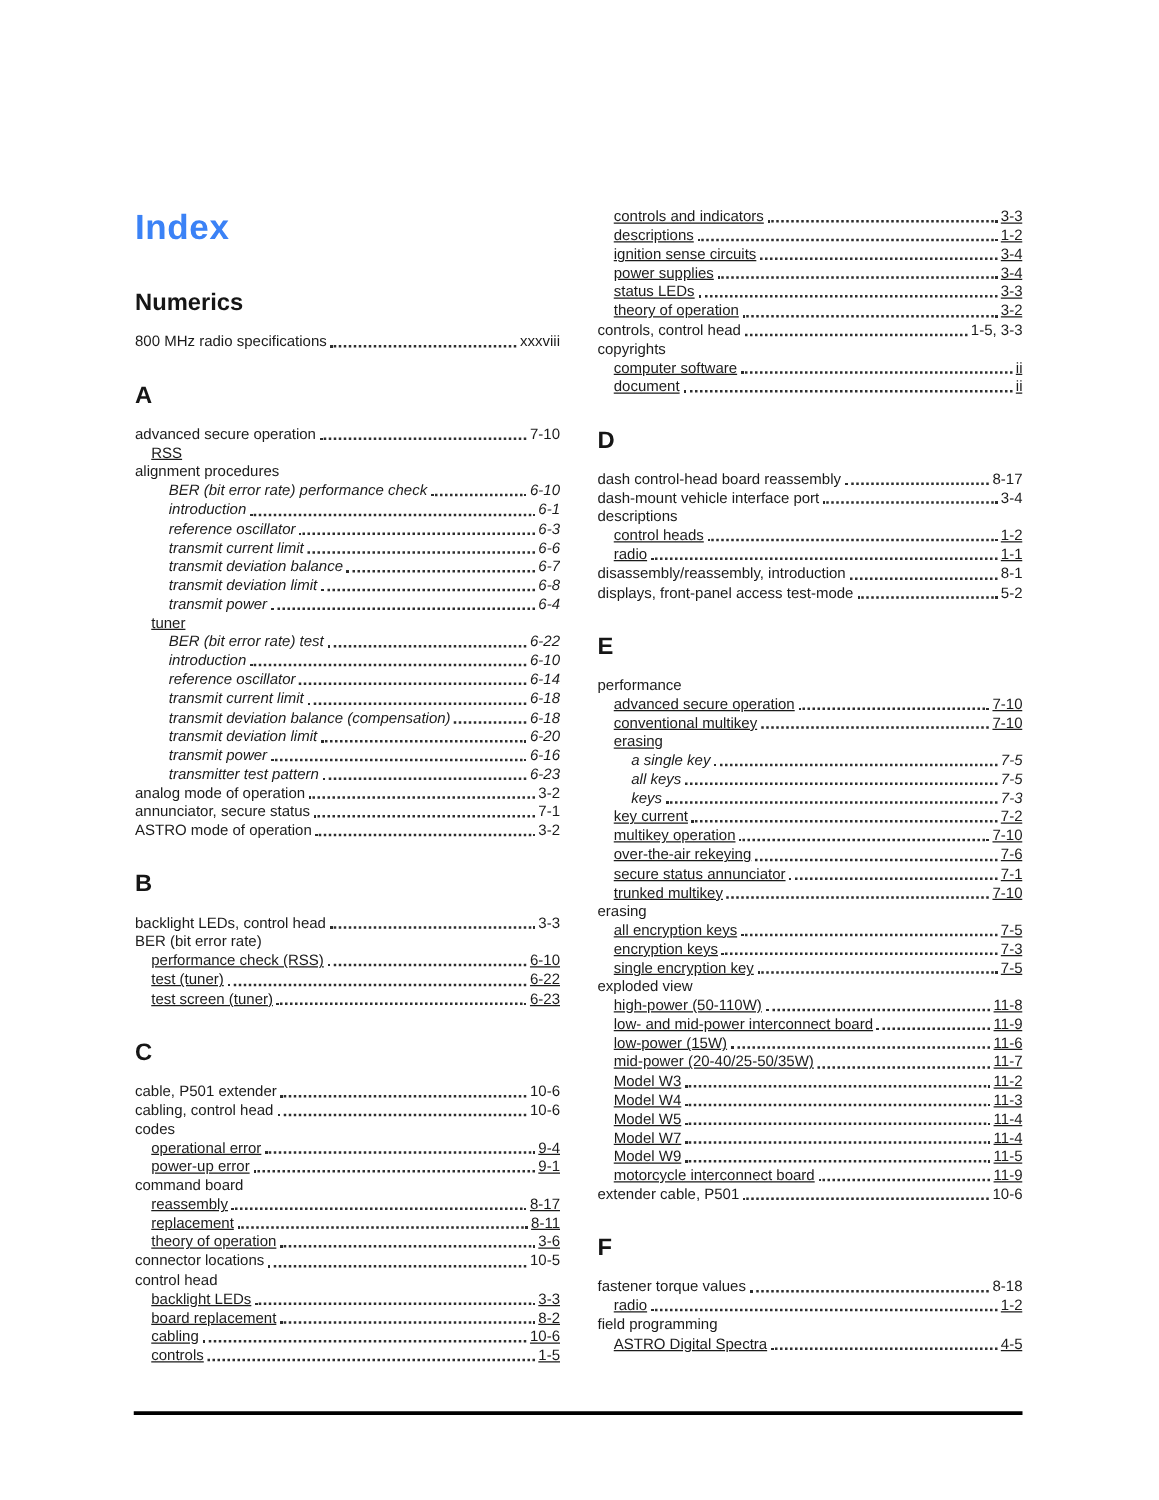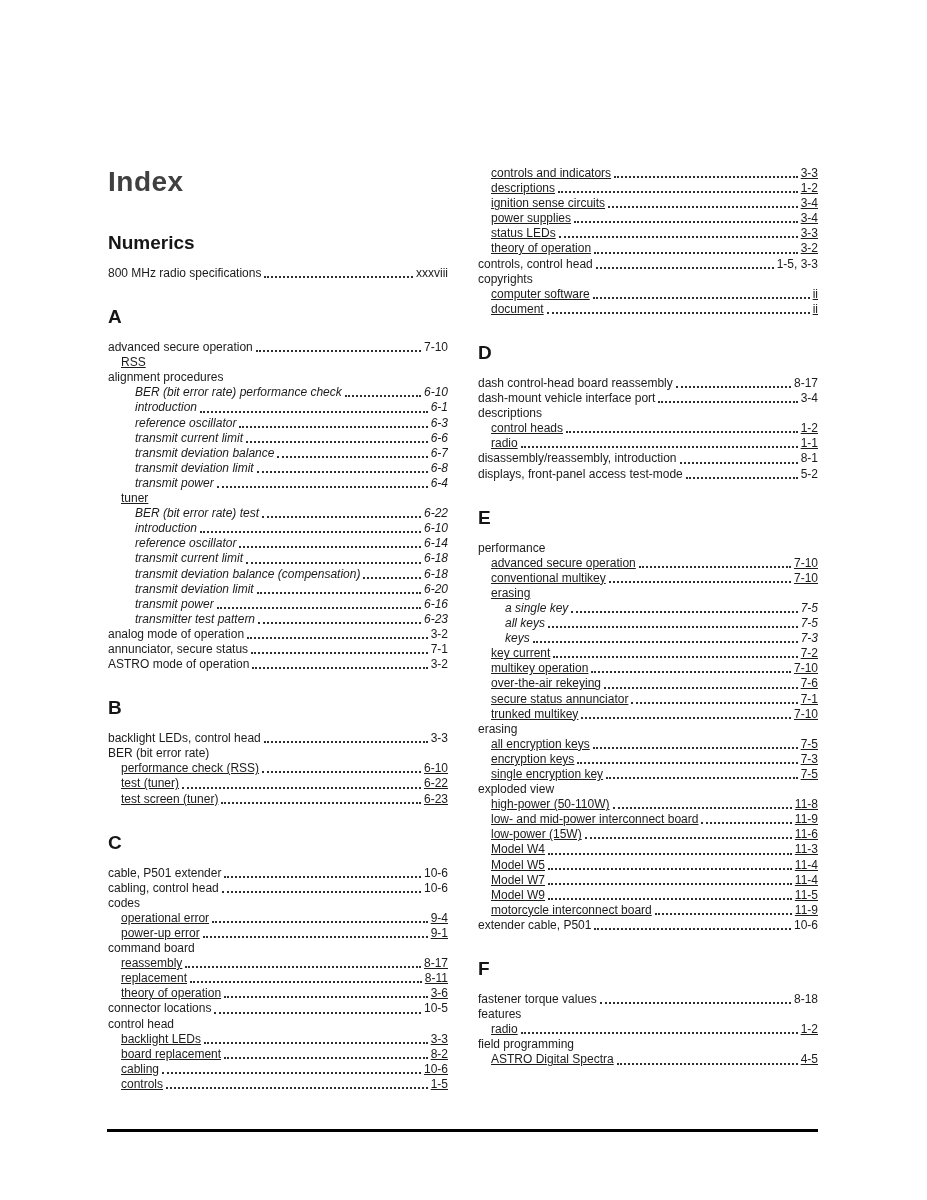--- a/index.html
+++ b/index.html
@@ -19,21 +19,21 @@
     width: 710px;
     display: flex;
     gap: 30px;
     align-items: flex-start;
   }
   .column { width: 340px; }
   .title {
     font-size: 28px;
     line-height: 32px;
     font-weight: bold;
-    color: #404040;
+    color: #3b82f6;
     margin-bottom: 36px;
     letter-spacing: 0.5px;
   }
   .section:not(:first-child) { margin-top: 27px; }
   .column:first-child .section:first-child { margin-top: 0; }
   .section-heading {
     font-size: 19px;
     line-height: 17px;
     font-weight: bold;
     color: #161616;
@@ -464,20 +464,30 @@
             <span class="entry-text">low- and mid-power interconnect board</span>
             <span class="leader"></span>
             <span class="entry-page">11-9</span>
           </div>
           <div class="entry indent-1">
             <span class="entry-text">low-power (15W)</span>
             <span class="leader"></span>
             <span class="entry-page">11-6</span>
           </div>
           <div class="entry indent-1">
+            <span class="entry-text">mid-power (20-40/25-50/35W)</span>
+            <span class="leader"></span>
+            <span class="entry-page">11-7</span>
+          </div>
+          <div class="entry indent-1">
+            <span class="entry-text">Model W3</span>
+            <span class="leader"></span>
+            <span class="entry-page">11-2</span>
+          </div>
+          <div class="entry indent-1">
             <span class="entry-text">Model W4</span>
             <span class="leader"></span>
             <span class="entry-page">11-3</span>
           </div>
           <div class="entry indent-1">
             <span class="entry-text">Model W5</span>
             <span class="leader"></span>
             <span class="entry-page">11-4</span>
           </div>
           <div class="entry indent-1">
@@ -500,23 +510,20 @@
             <span class="leader"></span>
             <span class="entry-page">10-6</span>
           </div>
         </div>
         <div class="section">
           <div class="section-heading">F</div>
           <div class="entry indent-0">
             <span class="entry-text">fastener torque values</span>
             <span class="leader"></span>
             <span class="entry-page">8-18</span>
-          </div>
-          <div class="entry indent-0">
-            <span class="entry-text">features</span>
           </div>
           <div class="entry indent-1">
             <span class="entry-text">radio</span>
             <span class="leader"></span>
             <span class="entry-page">1-2</span>
           </div>
           <div class="entry indent-0">
             <span class="entry-text">field programming</span>
           </div>
           <div class="entry indent-1">

